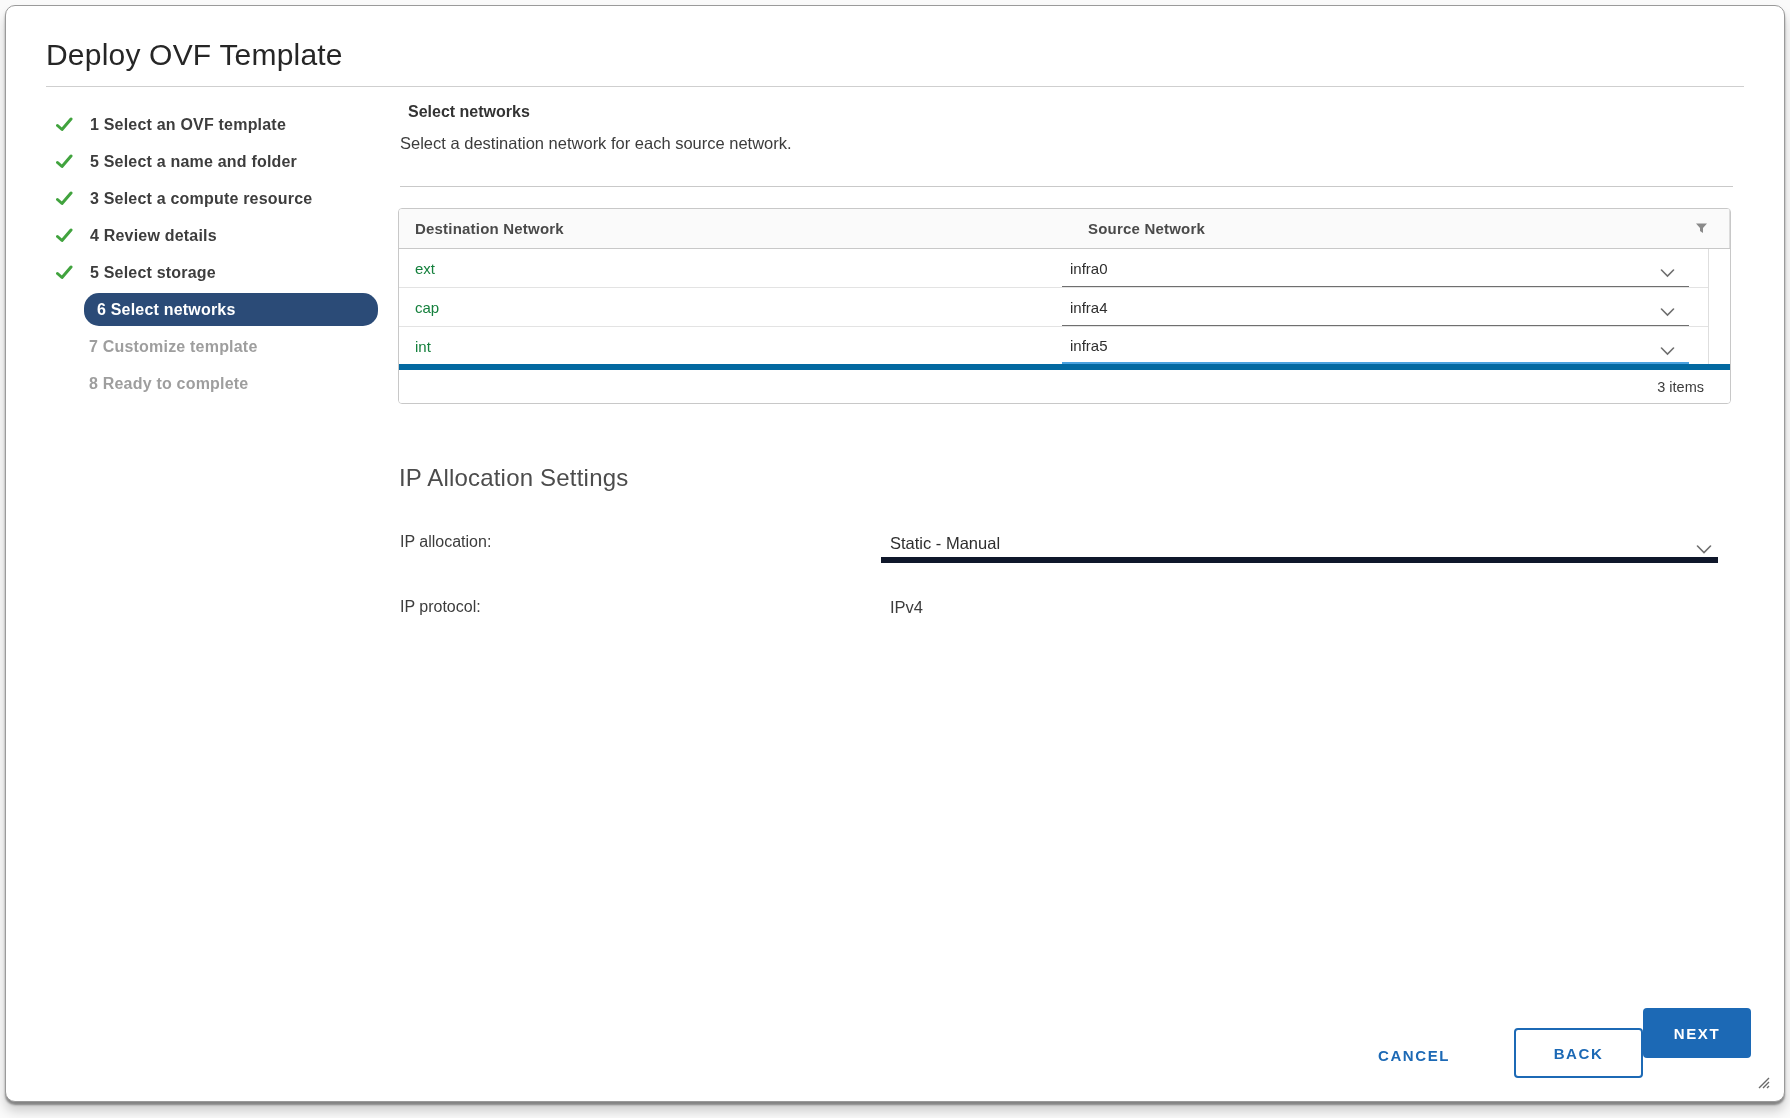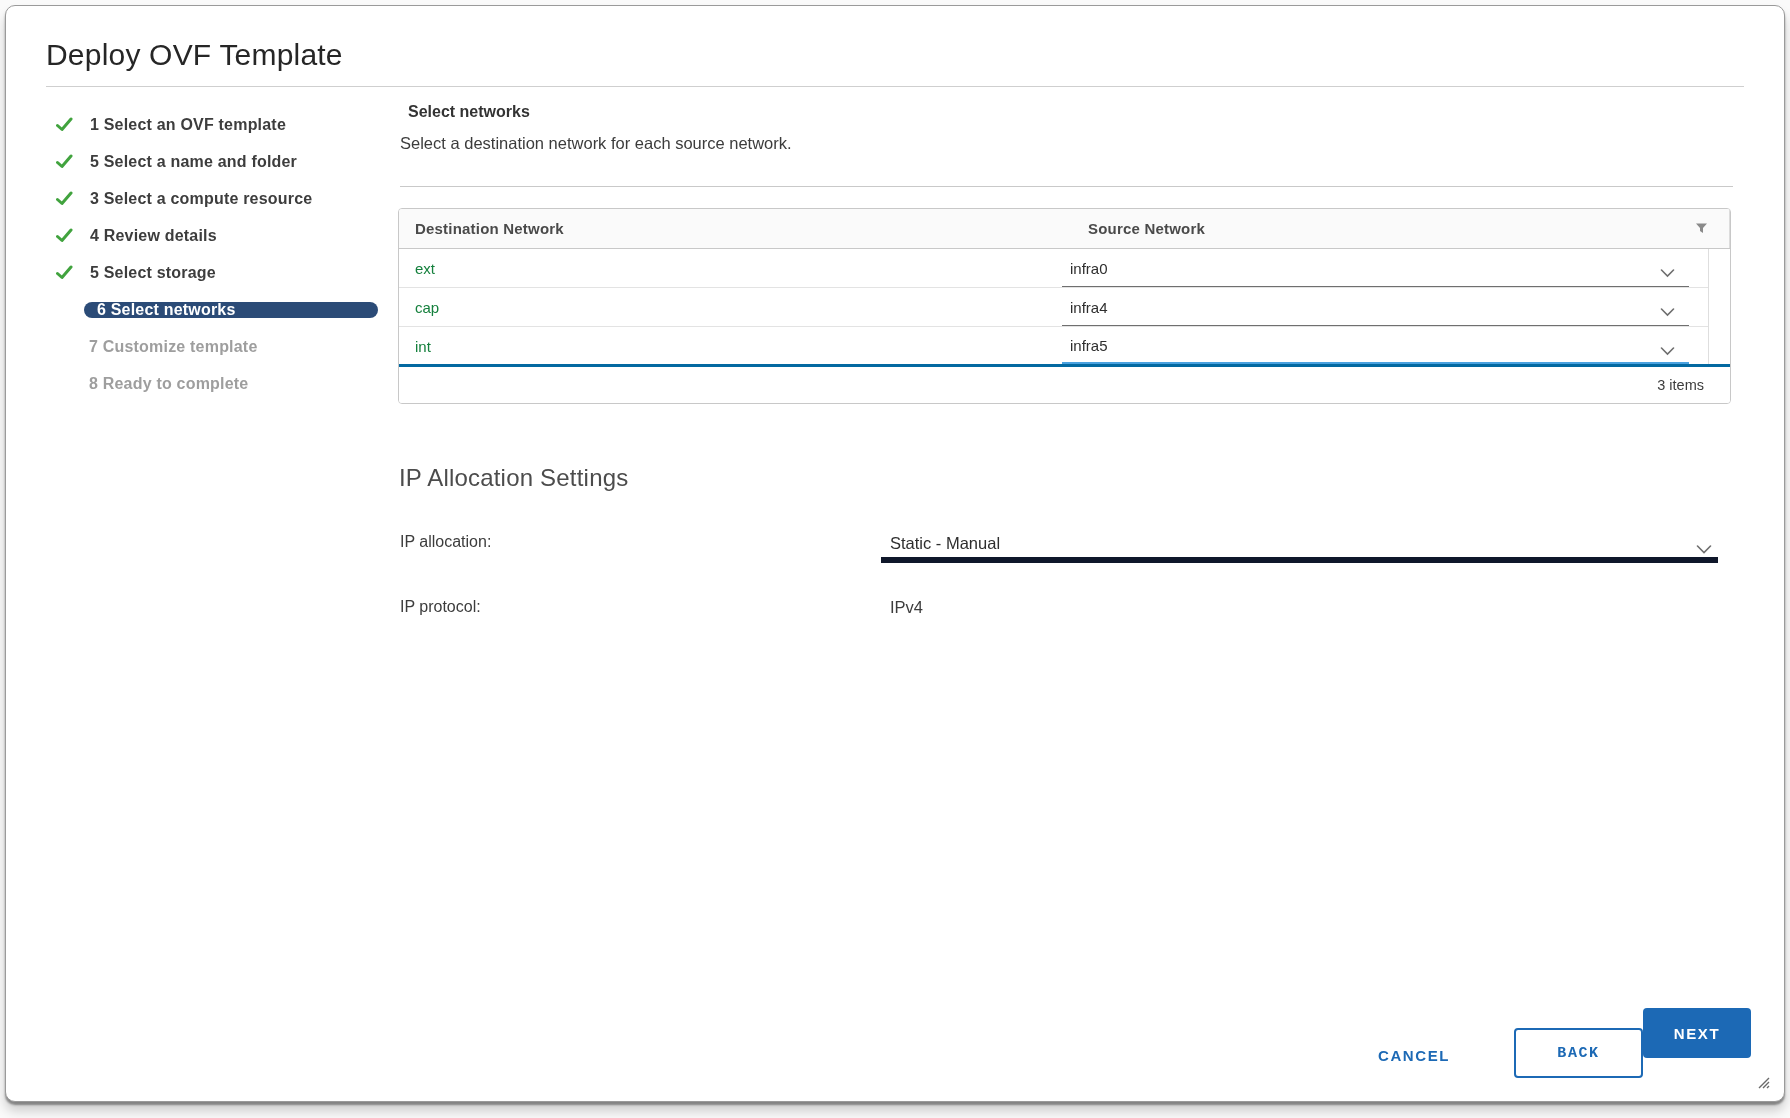--- a/index.html
+++ b/index.html
@@ -17,21 +17,21 @@
   .title-divider { position:absolute; left:40px; right:40px; top:80px; height:1px; background:#cfcfcf; }
 
   
   .steps { position:absolute; left:40px; top:100px; width:332px; }
   .step { display:flex; align-items:center; height:37px; }
   .step .check { width:22px; height:16px; margin-left:10px; flex:0 0 22px; display:flex; align-items:center; }
   .step .step-label { margin-left:12px; font-size:16px; font-weight:700; color:#3d3d3d; letter-spacing:.2px; white-space:nowrap; }
   .step.upcoming .step-label { color:#9e9e9e; margin-left:43px; }
   .step.active { padding-left:38px; }
   .step.active .pill {
-    flex:1; height:16px; background:var(--active-step-bg,#2b4b77); border-radius:15px;
+    flex:1; height:33px; background:var(--active-step-bg,#2b4b77); border-radius:15px;
     display:flex; align-items:center; padding-left:13px;
   }
   .step.active .step-label { color:#fff; margin-left:0; }
 
   
   .section-title { position:absolute; left:394px; top:97px; font-size:16px; font-weight:700; color:#333;margin-left:8px; }
   .section-subtitle { position:absolute; left:394px; top:128px; font-size:16.5px; font-weight:400; color:#3c3c3c; }
   .subtitle-divider { position:absolute; left:394px; top:180px; width:1333px; height:1px; background:#c9c9c9; }
 
   
@@ -44,36 +44,36 @@
 
   .grid-body { position:absolute; left:0; top:40px; width:1310px; height:117px; border-right:1px solid #dedede; }
   .trow { position:relative; height:39px; border-bottom:1px solid #e3e3e3; display:flex; }
   .cell-src { width:658px; display:flex; align-items:center; padding-left:16px; font-size:15px; color:#15803d; }
   .cell-dst { position:relative; flex:1; }
   .nselect { position:absolute; left:5px; top:1px; width:627px; bottom:0; border-bottom:1px solid #6f6f6f; display:flex; align-items:center; cursor:pointer; }
   .trow.focused .nselect { border-bottom:3px solid var(--focus-underline,#4aa2e0); }
   .nselect .val { padding-left:8px; font-size:15px; color:#2e2e2e; }
   .nselect .chev { position:absolute; right:14px; top:14px; }
 
-  .grid-footer { position:absolute; left:0; bottom:0; right:0; height:39px; border-top:3px solid #0369a1; border-radius:0 0 3px 3px; background:#fff; display:flex; align-items:center; justify-content:flex-end; padding-right:26px; font-size:14.5px; color:#3c3c3c; }
+  .grid-footer { position:absolute; left:0; bottom:0; right:0; height:39px; border-top:6px solid #0369a1; border-radius:0 0 3px 3px; background:#fff; display:flex; align-items:center; justify-content:flex-end; padding-right:26px; font-size:14.5px; color:#3c3c3c; }
 
   
   .ip-heading { position:absolute; left:393px; top:458px; font-size:24px; font-weight:400; color:#4c4c4c; letter-spacing:.2px; }
   .ip-label { position:absolute; left:394px; font-size:16px; color:#3c3c3c; }
   .ip-label.alloc { top:527px; }
   .ip-label.proto { top:592px; }
   .ip-select { position:absolute; left:875px; top:522px; width:837px; height:35px; border-bottom:6px solid #0f172a; cursor:pointer; }
   .ip-select .val { position:absolute; left:9px; top:6px; font-size:16.5px; color:#2e2e2e; }
   .ip-select .chev { position:absolute; right:6px; top:12px; }
   .ip-proto-val { position:absolute; left:884px; top:592px; font-size:16.5px; color:#3c3c3c; }
 
   
   .btn { font-family:"Liberation Sans", sans-serif; font-size:15px; font-weight:700; letter-spacing:1.6px; cursor:pointer; background:none; border:none; }
   .btn-cancel { position:absolute; left:1360px; top:1028px; height:42px; padding:0 12px; color:var(--primary-blue,#1c69b5); }
-  .btn-back { position:absolute; left:1508px; top:1022px; width:129px; height:50px; border:2px solid var(--primary-blue,#1c69b5); border-radius:4px; color:var(--primary-blue,#1c69b5); background:#fff;font-family:Liberation Mono, monospace; }
+  .btn-back { position:absolute; left:1508px; top:1022px; width:129px; height:50px; border:2px solid var(--primary-blue,#1c69b5); border-radius:4px; color:var(--primary-blue,#1c69b5); background:#fff; }
   .btn-next { position:absolute; left:1637px; top:1002px; width:108px; height:50px; border-radius:4px; background:var(--primary-blue,#1c69b5); color:#fff; }
 
   .resize-handle { position:absolute; right:14px; bottom:8px; }
 </style>
 </head>
 <body>
 
 <div class="screen">
   <div class="dialog">
 

